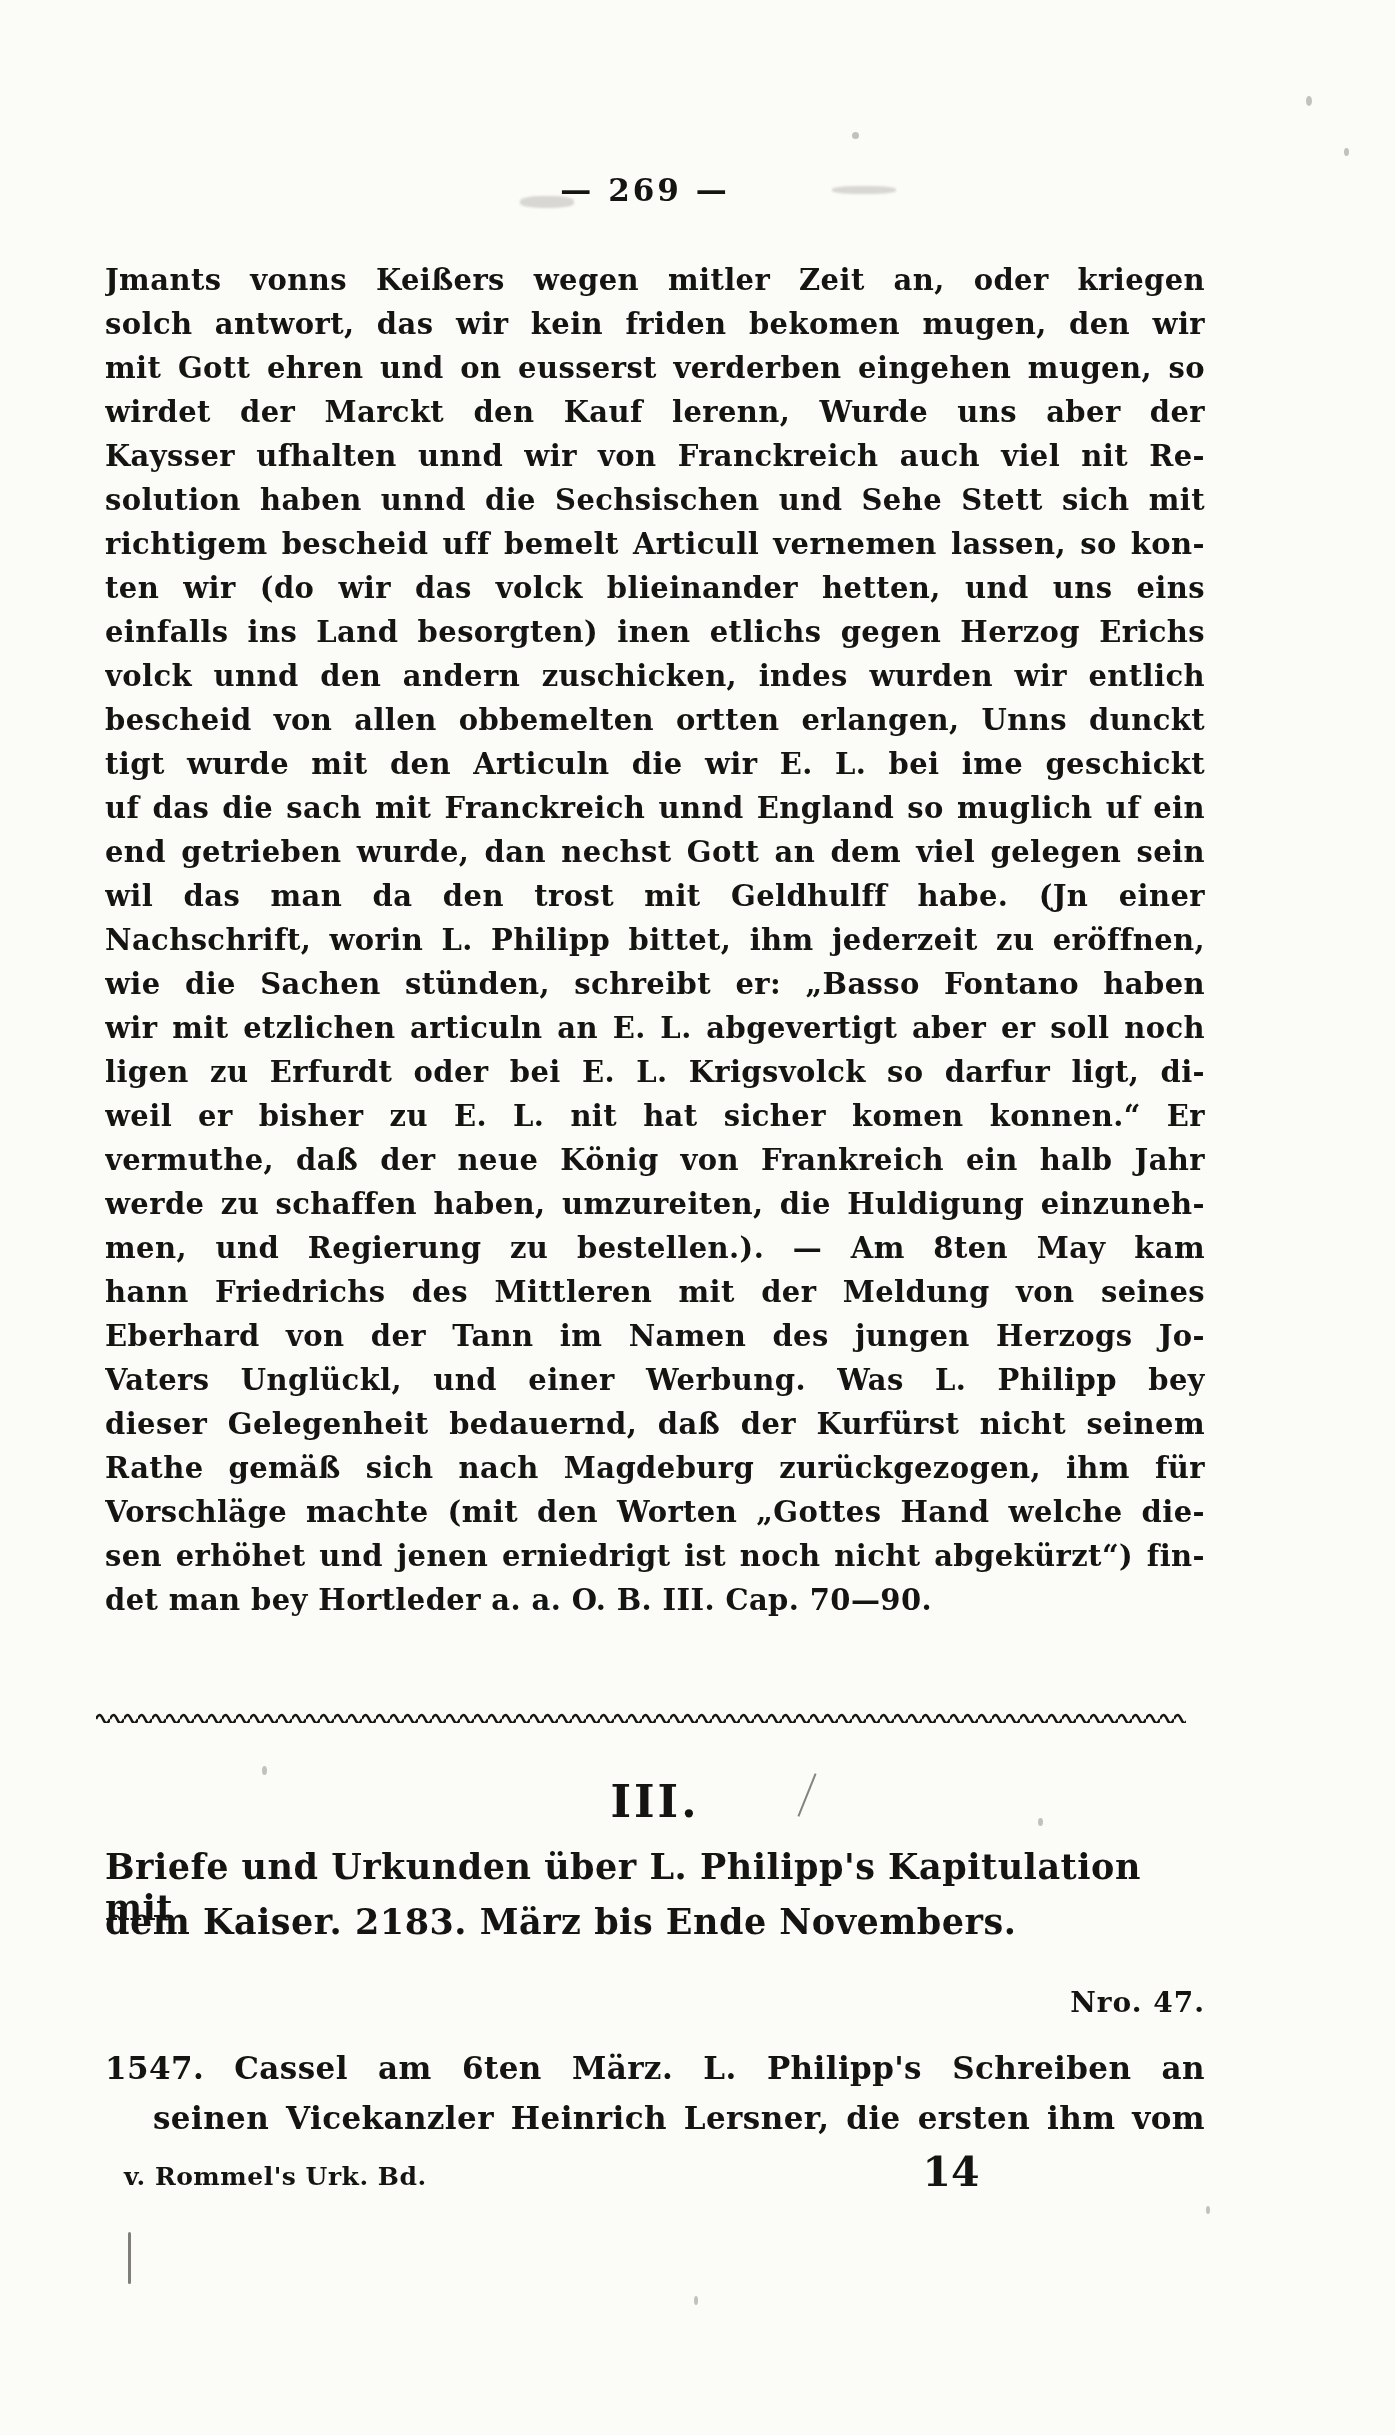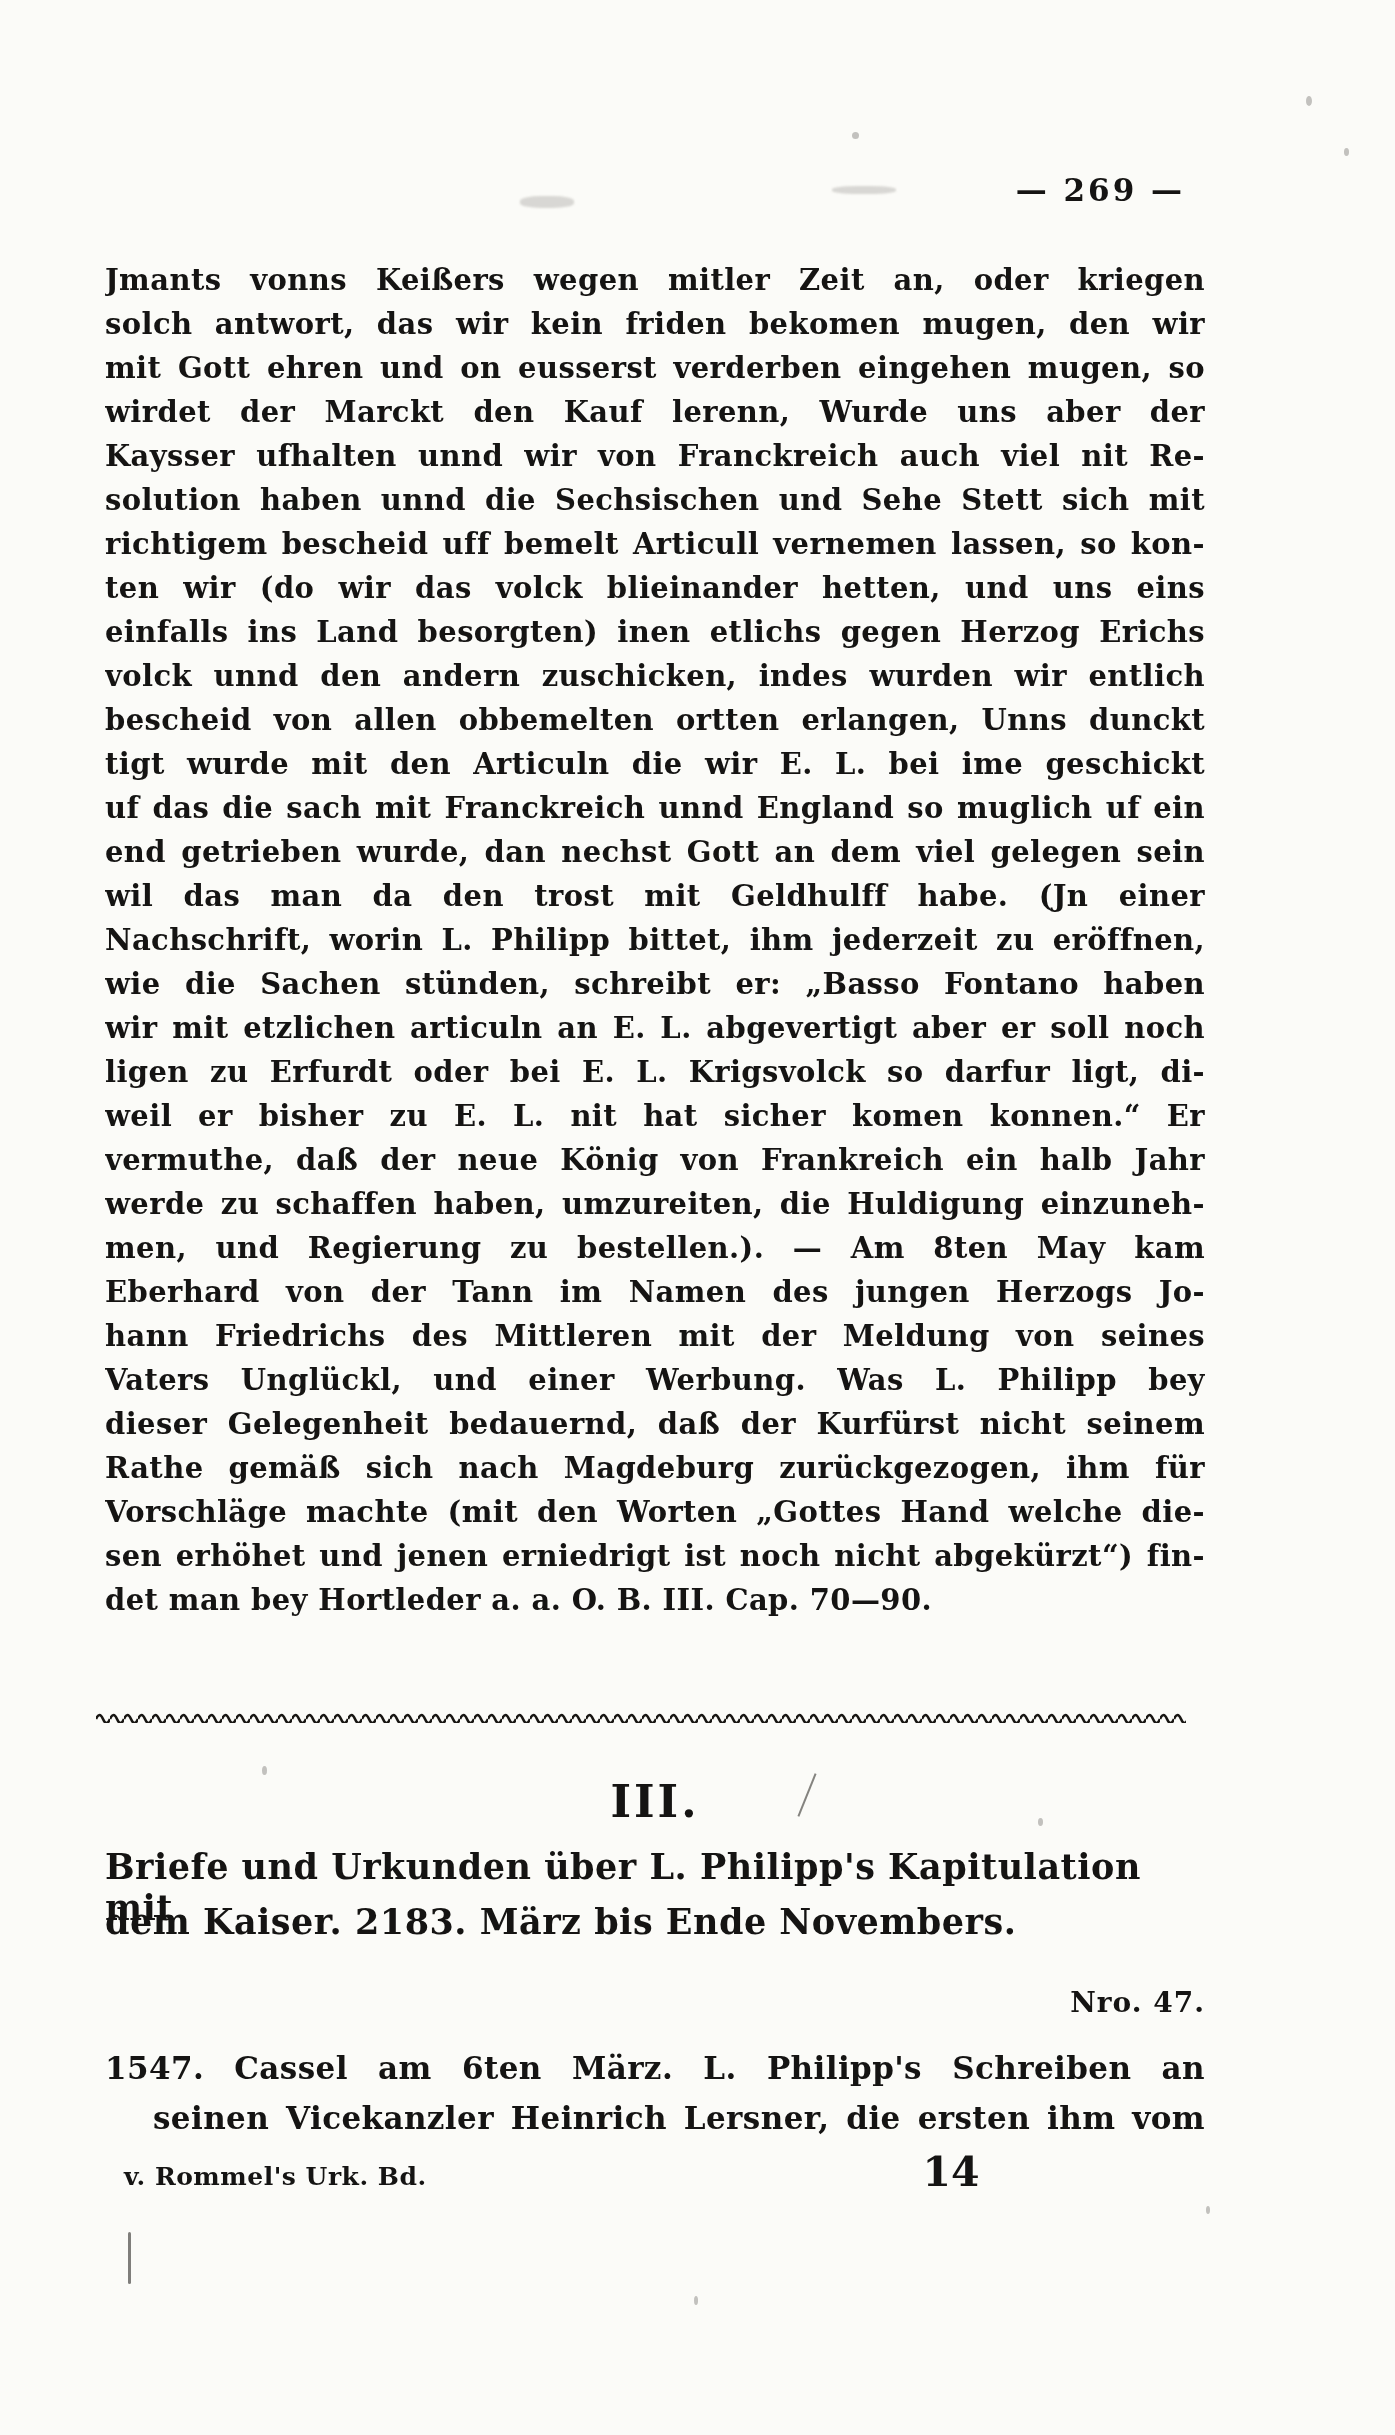--- a/index.html
+++ b/index.html
@@ -8,21 +8,21 @@
     width: 1395px;
     height: 2435px;
     margin: 0 auto;
     background: #fbfbf8;
     font-family: "DejaVu Serif", "Liberation Serif", serif;
     color: #151413;
     overflow: hidden;
   }
   .pagenum {
     position: absolute; left: 105px; top: 172px; width: 1080px;
-    text-align: right; font-size: 31px; font-weight: 700; letter-spacing: 3px;
+    text-align: center; font-size: 31px; font-weight: 700; letter-spacing: 3px;
   }
   .body-block { position: absolute; left: 105px; top: 258px; width: 1100px; }
   .body-line {
     height: 44px; line-height: 44px;
     font-size: 29px; font-weight: 700; letter-spacing: 0.4px;
     text-align: justify; text-align-last: justify;
     overflow: hidden; white-space: nowrap;
   }
   .body-line.last-line { text-align-last: left; white-space: normal; }
   .wavy-divider { position: absolute; left: 96px; top: 1708px; }
@@ -85,22 +85,22 @@
     <div class="body-line">end getrieben wurde, dan nechst Gott an dem viel gelegen sein</div>
     <div class="body-line">wil das man da den trost mit Geldhulff habe. (Jn einer</div>
     <div class="body-line">Nachschrift, worin L. Philipp bittet, ihm jederzeit zu eröffnen,</div>
     <div class="body-line">wie die Sachen stünden, schreibt er: „Basso Fontano haben</div>
     <div class="body-line">wir mit etzlichen articuln an E. L. abgevertigt aber er soll noch</div>
     <div class="body-line">ligen zu Erfurdt oder bei E. L. Krigsvolck so darfur ligt, di-</div>
     <div class="body-line">weil er bisher zu E. L. nit hat sicher komen konnen.“ Er</div>
     <div class="body-line">vermuthe, daß der neue König von Frankreich ein halb Jahr</div>
     <div class="body-line">werde zu schaffen haben, umzureiten, die Huldigung einzuneh-</div>
     <div class="body-line">men, und Regierung zu bestellen.). — Am 8ten May kam</div>
+    <div class="body-line">hann Friedrichs des Mittleren mit der Meldung von seines</div>
     <div class="body-line">Eberhard von der Tann im Namen des jungen Herzogs Jo-</div>
-    <div class="body-line">hann Friedrichs des Mittleren mit der Meldung von seines</div>
     <div class="body-line">Vaters Unglückl, und einer Werbung. Was L. Philipp bey</div>
     <div class="body-line">dieser Gelegenheit bedauernd, daß der Kurfürst nicht seinem</div>
     <div class="body-line">Rathe gemäß sich nach Magdeburg zurückgezogen, ihm für</div>
     <div class="body-line">Vorschläge machte (mit den Worten „Gottes Hand welche die-</div>
     <div class="body-line">sen erhöhet und jenen erniedrigt ist noch nicht abgekürzt“) fin-</div>
     <div class="body-line last-line">det man bey Hortleder a. a. O. B. III. Cap. 70—90.</div>
   </div>
 
   <div class="wavy-divider">
     <svg width="1090" height="14" viewBox="0 0 1090 14" xmlns="http://www.w3.org/2000/svg" aria-hidden="true">

